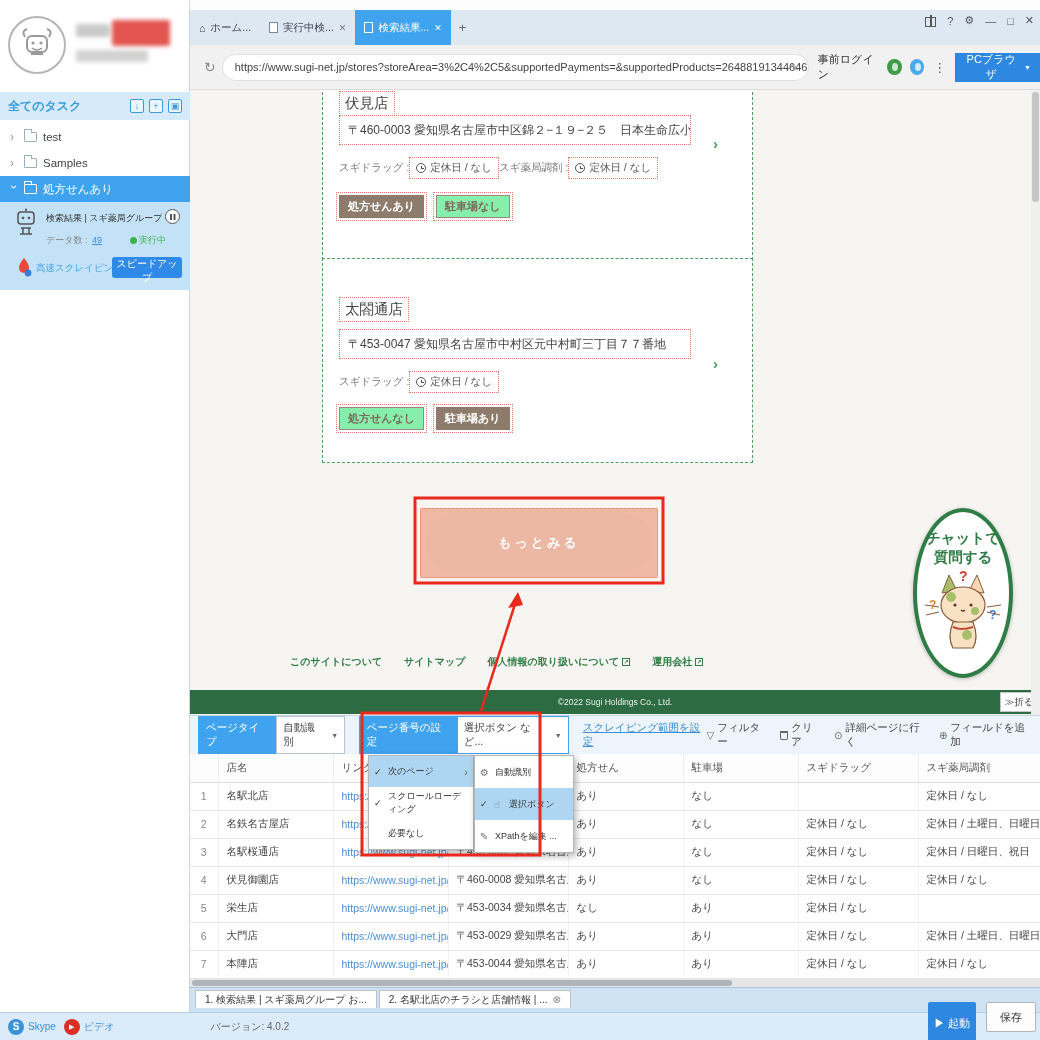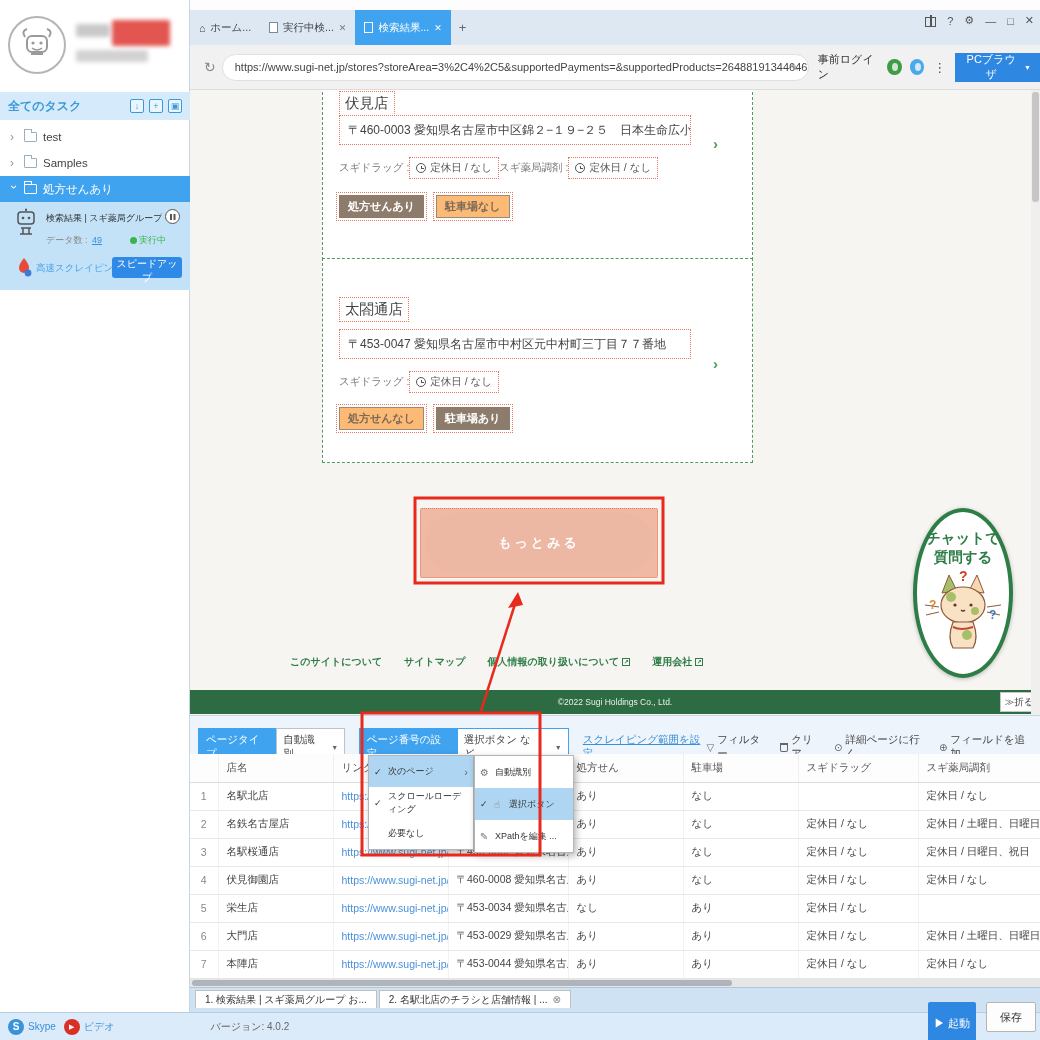--- a/index.html
+++ b/index.html
@@ -104,21 +104,21 @@
                font-size:10.5px; color:#777; }
   .hours-box { display:flex; align-items:center; gap:4px; padding:3px 6px; color:#555; }
   .clock { display:inline-block; width:10px; height:10px; border:1px solid #555;
            border-radius:50%; position:relative; }
   .clock::before { content:""; position:absolute; left:4px; top:2px; width:1px; height:3px; background:#555; }
   .clock::after { content:""; position:absolute; left:4px; top:4px; width:3px; height:1px; background:#555; }
   .badge-row { position:absolute; left:16px; display:flex; gap:12px; }
   .badge { font-size:11px; font-weight:bold; padding:3px 8px; outline:1px dotted #e2795a;
            outline-offset:2px; }
   .badge.filled { background:#8d7c6b; color:#fff; border:1px solid #8d7c6b; }
-  .badge.outline { background:#fdba74; color:#7a6a5a; border:1px solid #9a8a7a; }
+  .badge.outline { background:#86efac; color:#7a6a5a; border:1px solid #9a8a7a; }
   .chev { position:absolute; left:390px; color:#4a9e5f; font-size:15px; font-weight:bold; }
 
   #loadmore-wrap { position:absolute; left:230px; top:418px; width:238px; height:70px;
                    border:1px dotted #e2795a; background:#f0b9a4; border-radius:2px; }
   #loadmore-btn { position:absolute; left:4px; top:4px; width:228px; height:60px;
                   background:#ecb7a3; color:#fff; font-weight:bold; font-size:13px;
                   letter-spacing:3px; border:none; border-radius:30px; }
 
   #page-footer { position:absolute; left:100px; top:565px; width:560px; display:flex; gap:22px;
                  font-size:10px; font-weight:bold; color:#2f7d46; }
@@ -138,21 +138,21 @@
   #chat { position:absolute; left:723px; top:418px; width:100px; height:170px; background:#fff;
           border:4px solid #2f7d46; border-radius:50%; z-index:40; text-align:center;
           box-shadow:0 1px 4px rgba(0,0,0,.25); }
   .chat-line { color:#2f7d46; font-weight:bold; font-size:14.5px; }
   .chat-line:first-child { margin-top:17px; }
 
   
   #panel { position:absolute; left:190px; top:715px; width:850px; height:272px;
            background:#edf4fb; border-top:1px solid #c5d5e5; }
   #panel-toolbar { position:absolute; left:0; top:0; width:850px; height:38px;
-                   display:flex; align-items:center; padding:0 8px; gap:0;margin-top:12px; }
+                   display:flex; align-items:center; padding:0 8px; gap:0; }
   .tb-label { background:#3fa3f0; color:#fff; font-size:10.5px; padding:5px 8px; }
   .tb-select { background:#fff; border:1px solid #b8c4ce; font-size:10.5px; color:#444;
                padding:4px 6px; display:flex; align-items:center; gap:8px; }
   .tb-select .dcaret { font-size:7px; color:#666; }
   .tb-select.active { border-color:#3fa3f0; }
   .tb-gap { width:14px; }
   .tb-link { color:#3a8fd9; text-decoration:underline; font-size:10.5px; margin-left:14px; }
   .tb-right { margin-left:auto; display:flex; gap:12px; align-items:center; font-size:10.5px; color:#444; }
   .tb-tool { display:flex; align-items:center; gap:3px; }
   .tool-ico { color:#666; font-size:10px; }

